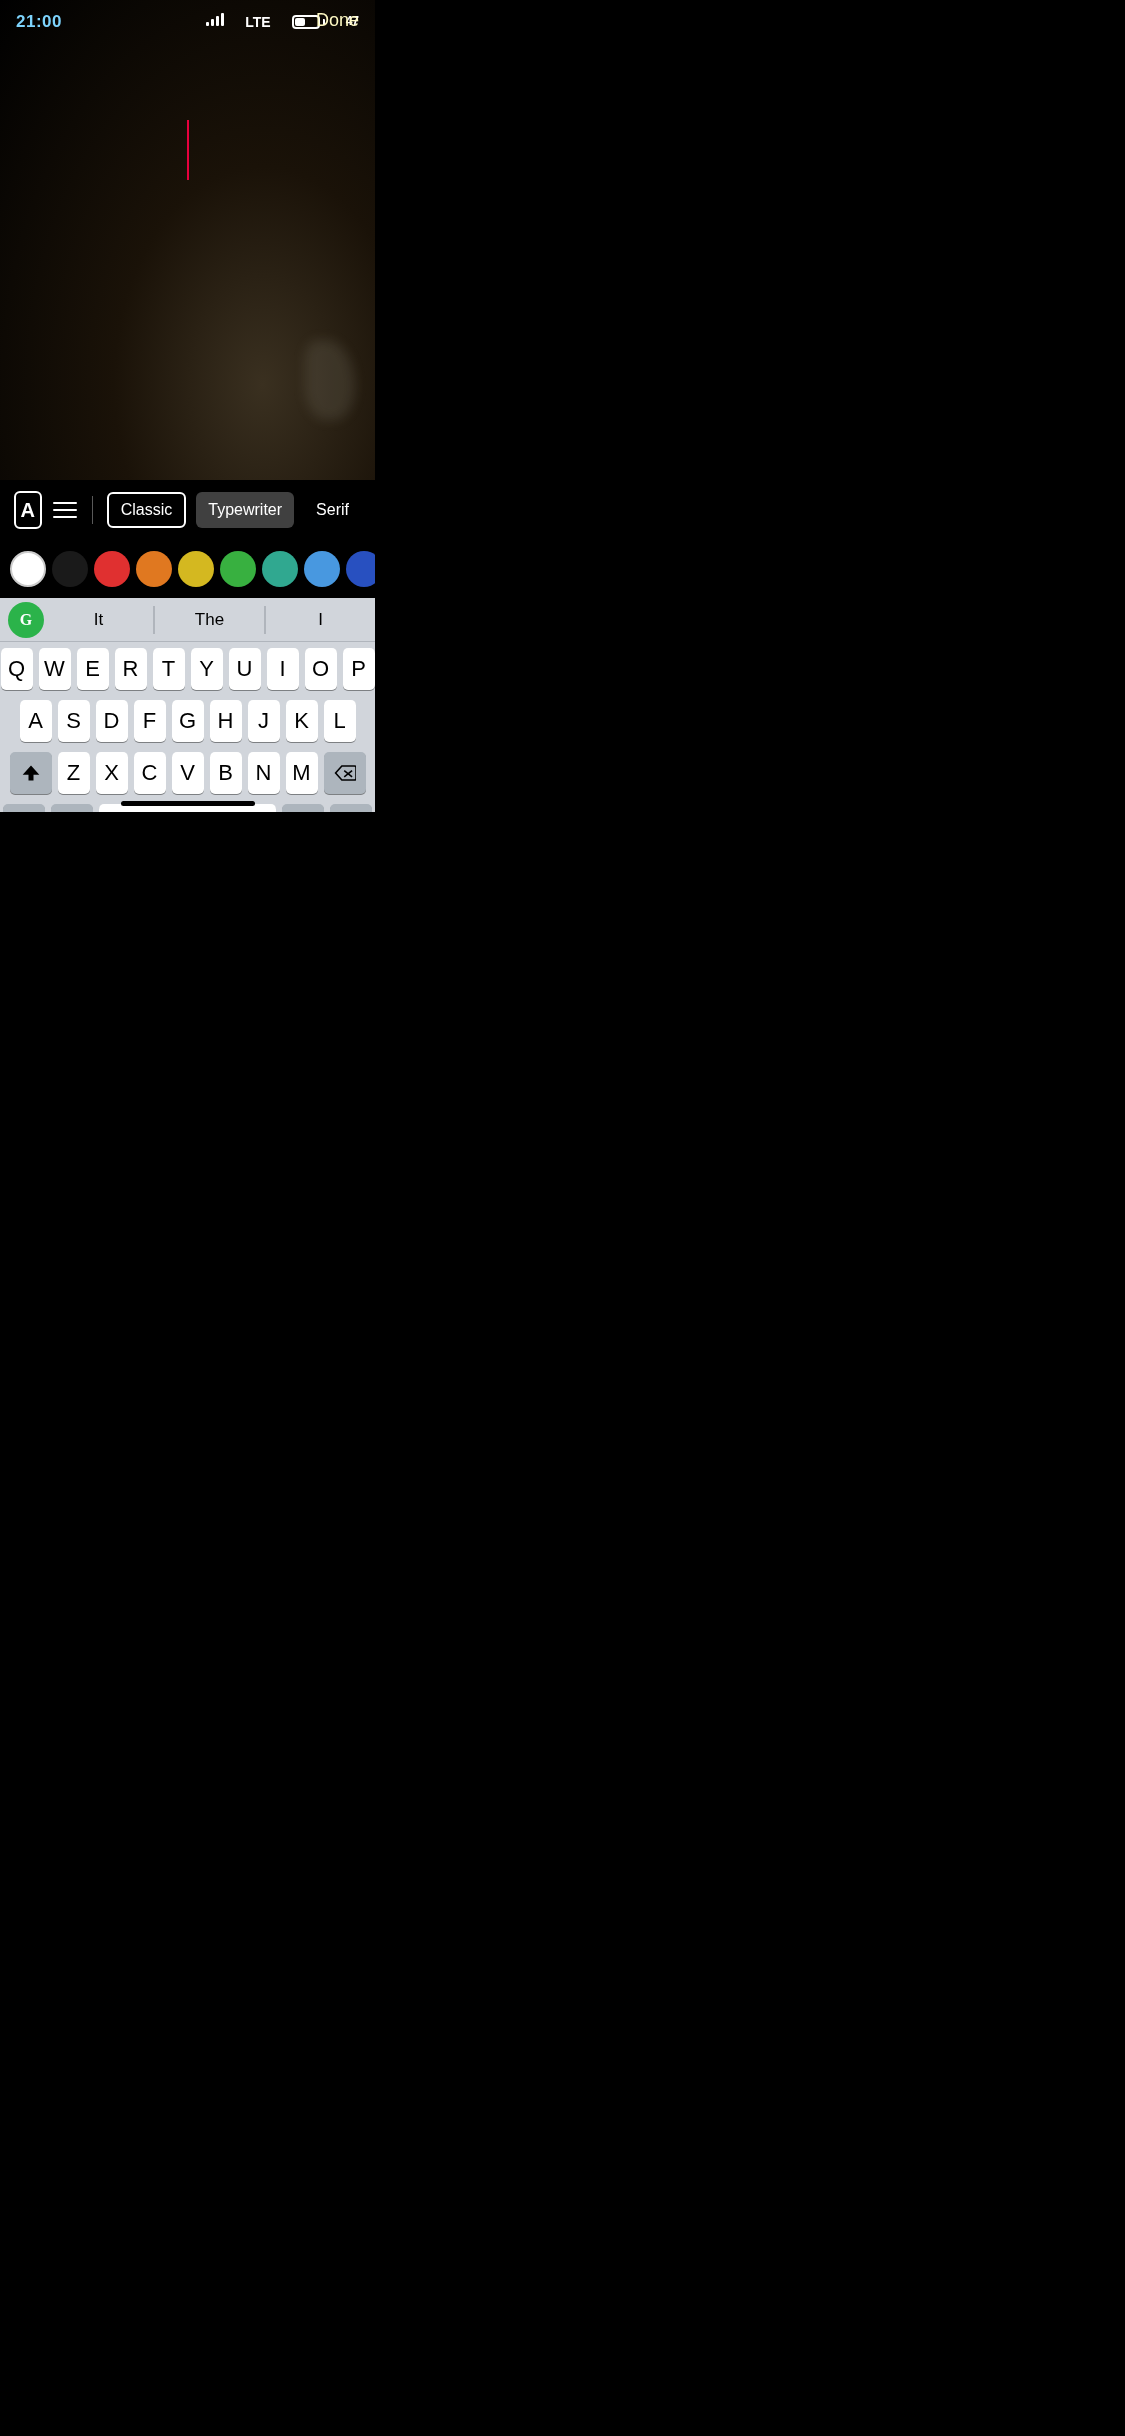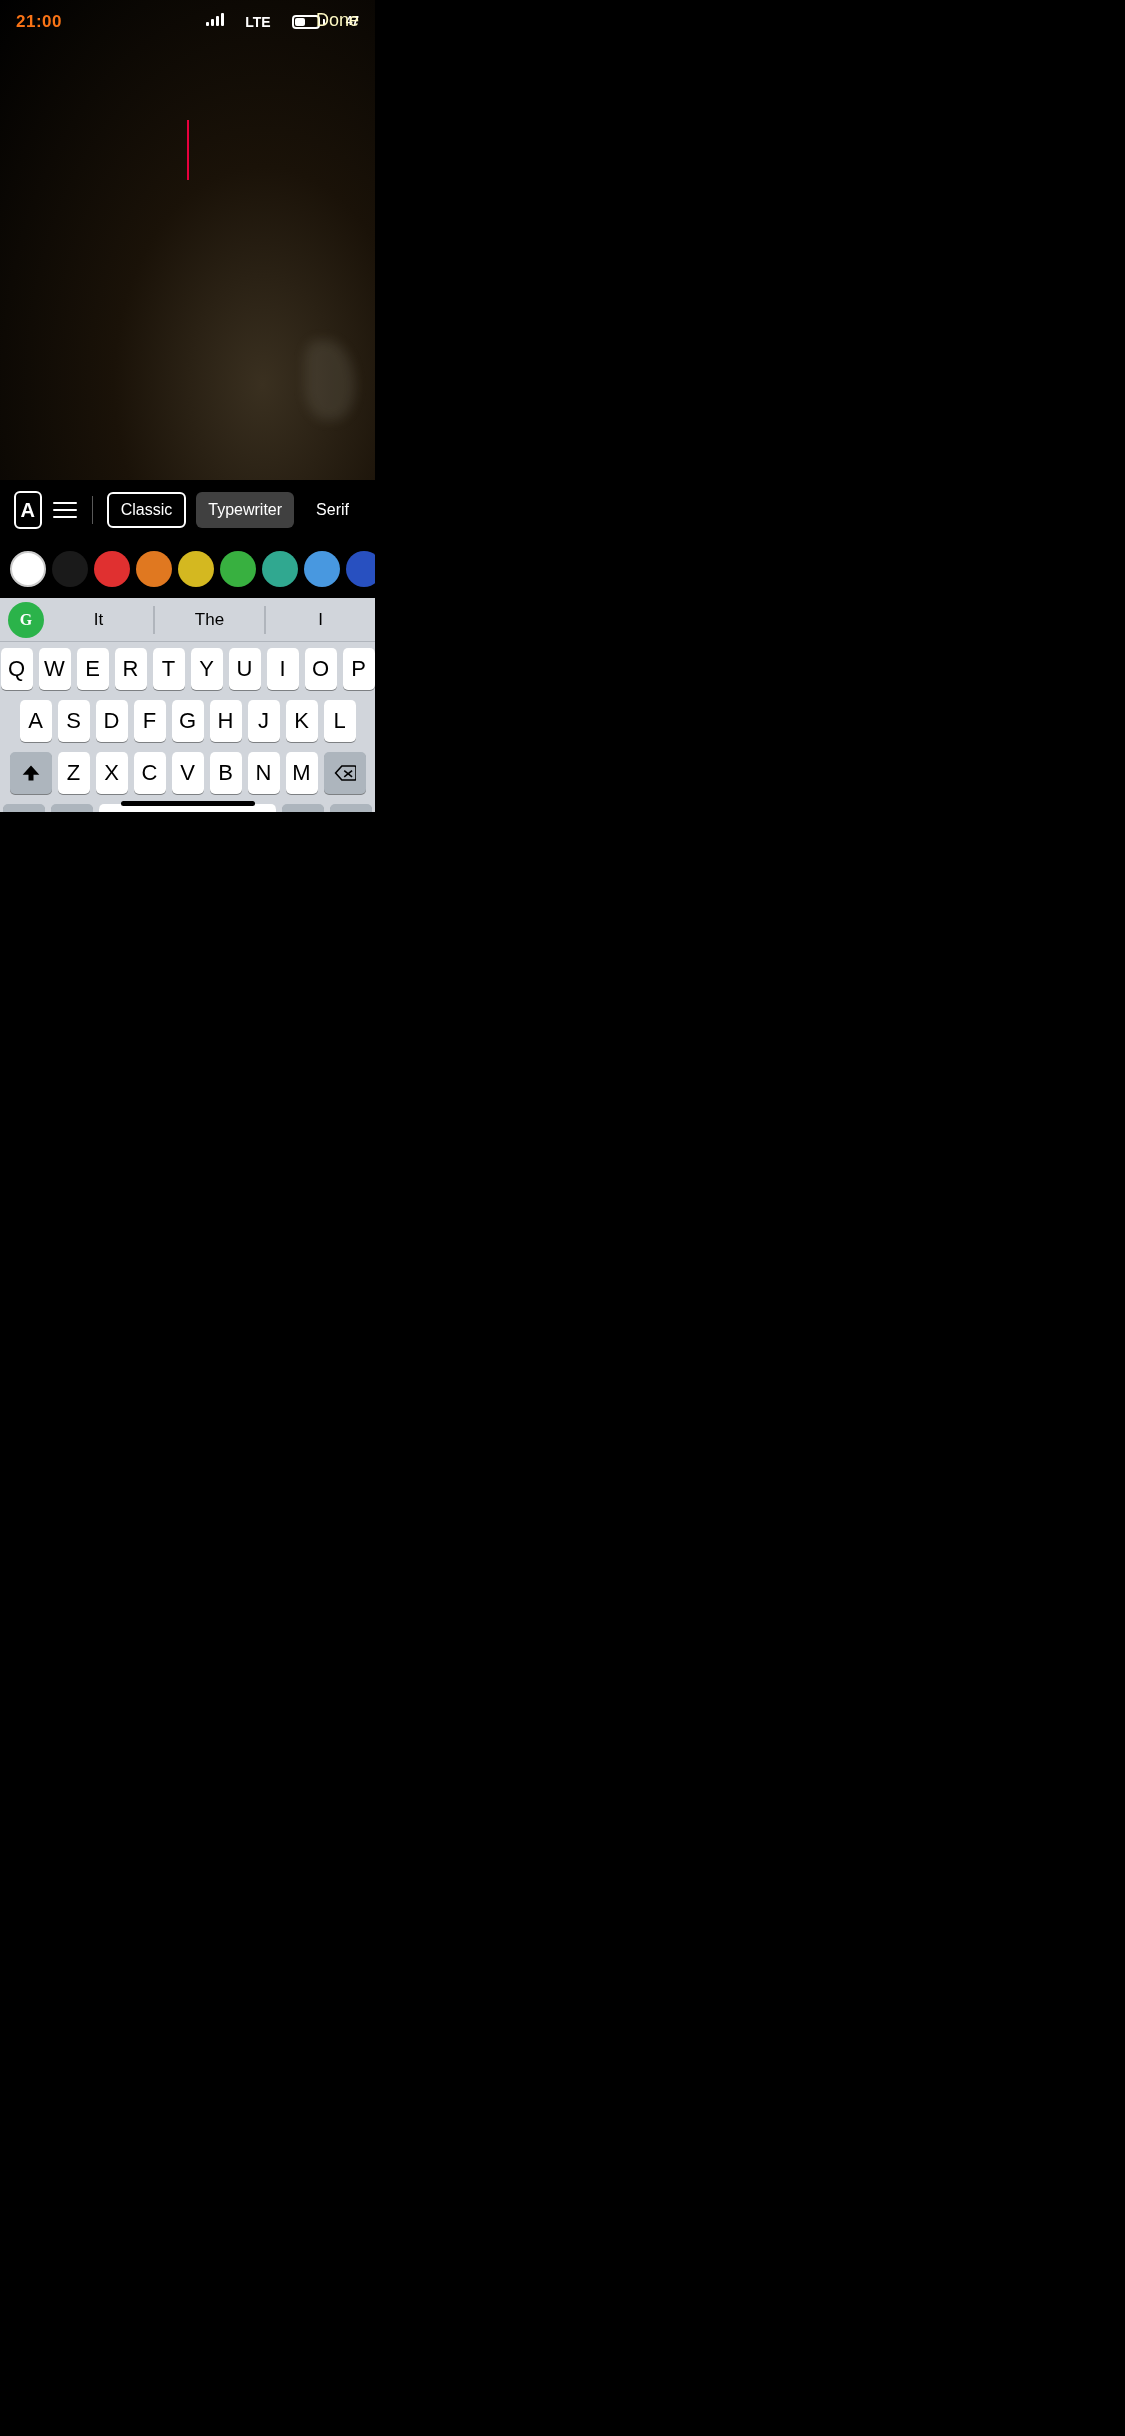--- a/index.html
+++ b/index.html
@@ -20,21 +20,21 @@
       height: 44px;
       display: flex;
       align-items: center;
       justify-content: space-between;
       padding: 0 16px;
       z-index: 100;
     }
     .status-time {
       font-size: 17px;
       font-weight: 700;
-      color: #f97316;
+      color: #7dd3fc;
       letter-spacing: 0.5px;
     }
     .status-right {
       display: flex;
       gap: 21px;
     }
     .signal-bars {
       display: flex;
       align-items: flex-end;
       gap: 2px;

